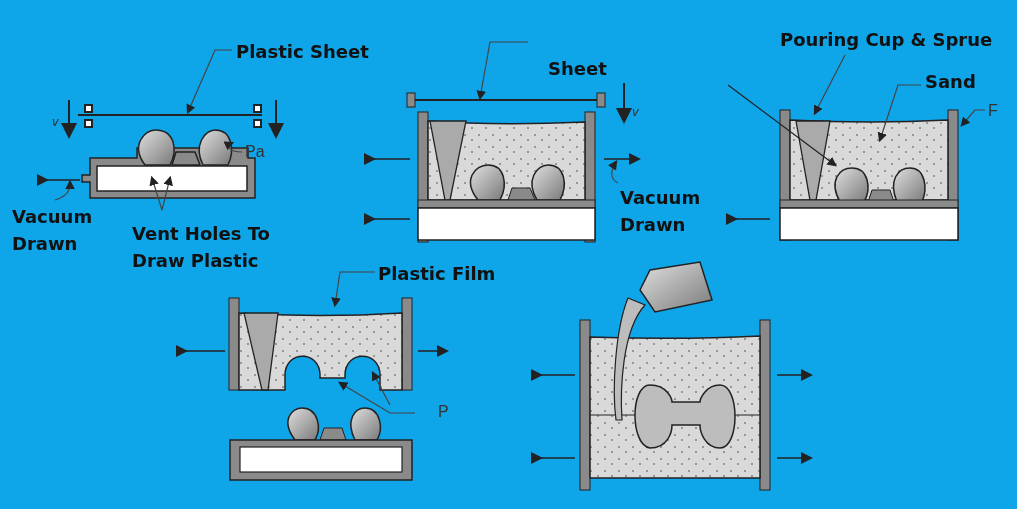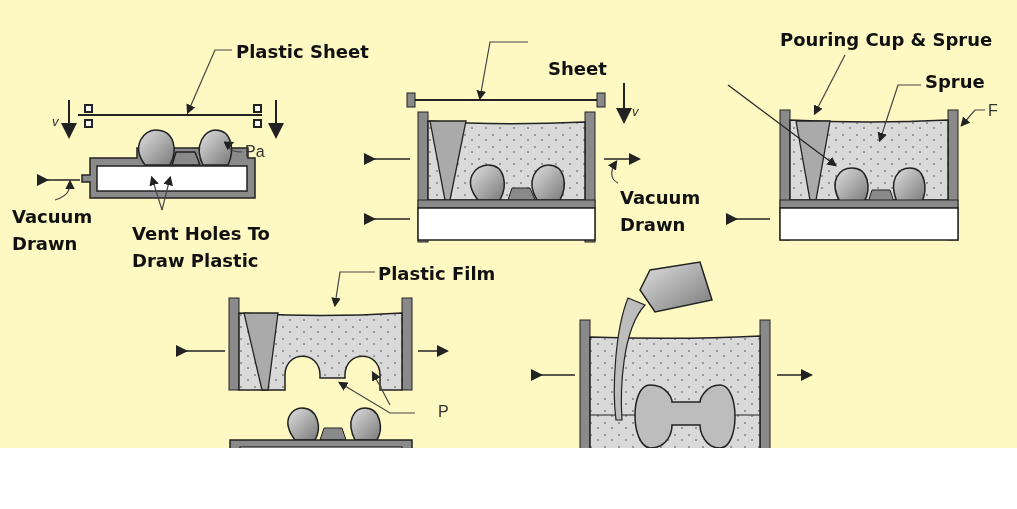--- a/index.html
+++ b/index.html
@@ -1,16 +1,16 @@
 <!DOCTYPE html>
 <html><head>
 <meta charset="utf-8">
 <style>
   html,body{margin:0;padding:0;background:#fff;}
-  #stage{position:relative;width:1017px;height:448px;overflow:hidden;background:#fef9c3;text-align:center;}
+  #stage{position:relative;width:1017px;height:509px;overflow:hidden;background:#0ea5e9;text-align:center;}
   svg{position:absolute;left:0;top:0;}
   .lbl{position:absolute;font-family:"DejaVu Sans",sans-serif;font-weight:bold;font-size:18px;color:#111;line-height:24px;white-space:nowrap;}
   .sm{position:absolute;font-family:"Liberation Sans",sans-serif;font-size:16px;color:#333;line-height:18px;}
   .it{font-style:italic;font-size:13px;}
 </style>
 </head>
 <body>
 
 <div id="stage">
 <svg width="1017" height="509" viewBox="0 0 1017 509">
@@ -119,21 +119,21 @@
     <path d="M618,183 C608,178 612,168 616,162" marker-end="url(#ah)"></path>
     <path d="M375,272 H340 L335,305" marker-end="url(#ah)"></path>
     <path d="M415,413 H390 L340,383" marker-end="url(#ah)"></path>
     <path d="M390,405 L373,373" marker-end="url(#ah)"></path>
   </g>
 </svg>
 
 <div class="lbl" style="left:236px;top:40px">Plastic Sheet</div>
 <div class="lbl" style="left:548px;top:57px">Sheet</div>
 <div class="lbl" style="left:780px;top:28px">Pouring Cup &amp; Sprue</div>
-<div class="lbl" style="left:925px;top:70px">Sprue</div>
+<div class="lbl" style="left:925px;top:70px">Sand</div>
 <div class="sm" style="left:988px;top:102px">F</div>
 <div class="sm" style="left:245px;top:143px">Pa</div>
 <div class="sm it" style="left:52px;top:113px">v</div>
 <div class="sm it" style="left:632px;top:103px">v</div>
 <div class="lbl" style="left:12px;top:205px">Vacuum</div>
 <div class="lbl" style="left:12px;top:232px">Drawn</div>
 <div class="lbl" style="left:132px;top:222px">Vent Holes To</div>
 <div class="lbl" style="left:132px;top:249px">Draw Plastic</div>
 <div class="lbl" style="left:620px;top:186px">Vacuum</div>
 <div class="lbl" style="left:620px;top:213px">Drawn</div>

